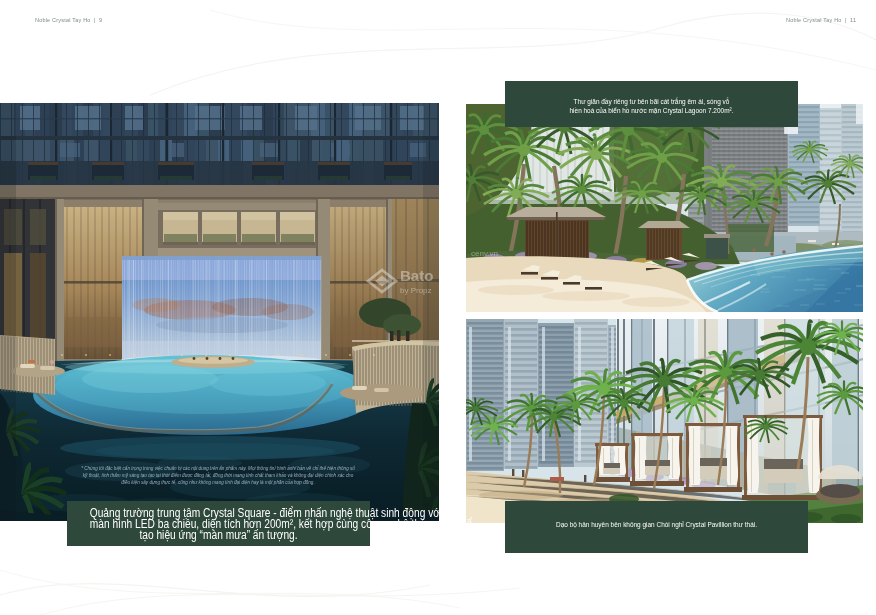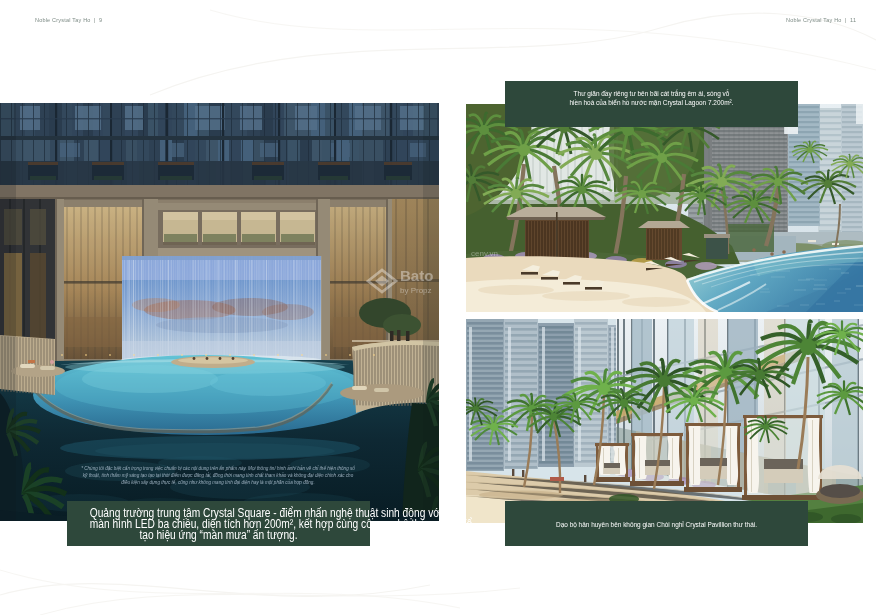--- a/index.html
+++ b/index.html
@@ -1064,21 +1064,21 @@
 <circle cx="318" cy="148" r="1.8" fill="#8a6a50"></circle>
 <circle cx="288" cy="146" r="1.8" fill="#8a6a50"></circle>
 
 <g opacity="0.35" fill="#ffffff">
         <text x="5" y="152" font-size="8">cenv.vn</text>
       </g>
 
 </svg>
 </div>
 
-<div class="abs cap" style="left:505px;top:81px;width:293px;height:46px;font-size:7.6px;line-height:9.2px;padding-top:8px;">
+<div class="abs cap" style="left:505px;top:81px;width:293px;height:46px;font-size:7.6px;line-height:9.2px;padding-top:16px;">
 <div class="tx">
       <span>Thư giãn đầy riêng tư bên bãi cát trắng êm ái, sóng vỗ</span>
 <span>hiền hoà của biển hồ nước mặn Crystal Lagoon 7.200m².</span>
     </div>
 </div>
 
 <div class="abs" style="left:466px;top:319px;width:397px;height:204px;">
 <svg width="397" height="204" viewBox="0 0 397 204">
 <defs>
         <linearGradient id="glassbld" x1="0" y1="0" x2="0" y2="1">
@@ -1592,17 +1592,17 @@
 </div>
 
 <div class="abs cap" style="left:67px;top:501px;width:303px;height:45px;font-size:12px;line-height:10.8px;padding-top:7px;">
 <div class="tx">
       <span>Quảng trường trung tâm Crystal Square - điểm nhấn nghệ thuật sinh động với</span>
 <span>màn hình LED ba chiều, diện tích hơn 200m², kết hợp cùng công nghệ thác nước đổ</span>
 <span>tạo hiệu ứng “màn mưa” ấn tượng.</span>
     </div>
 </div>
 
-<div class="abs cap" style="left:505px;top:501px;width:303px;height:45px;font-size:7.6px;line-height:11px;padding-top:18px;">
+<div class="abs cap" style="left:505px;top:501px;width:303px;height:52px;font-size:7.6px;line-height:11px;padding-top:18px;">
 <div class="tx">
       <span>Dạo bộ hân huyên bên không gian Chòi nghỉ Crystal Pavillion thư thái.</span>
     </div>
 </div>
 
 </body></html>

